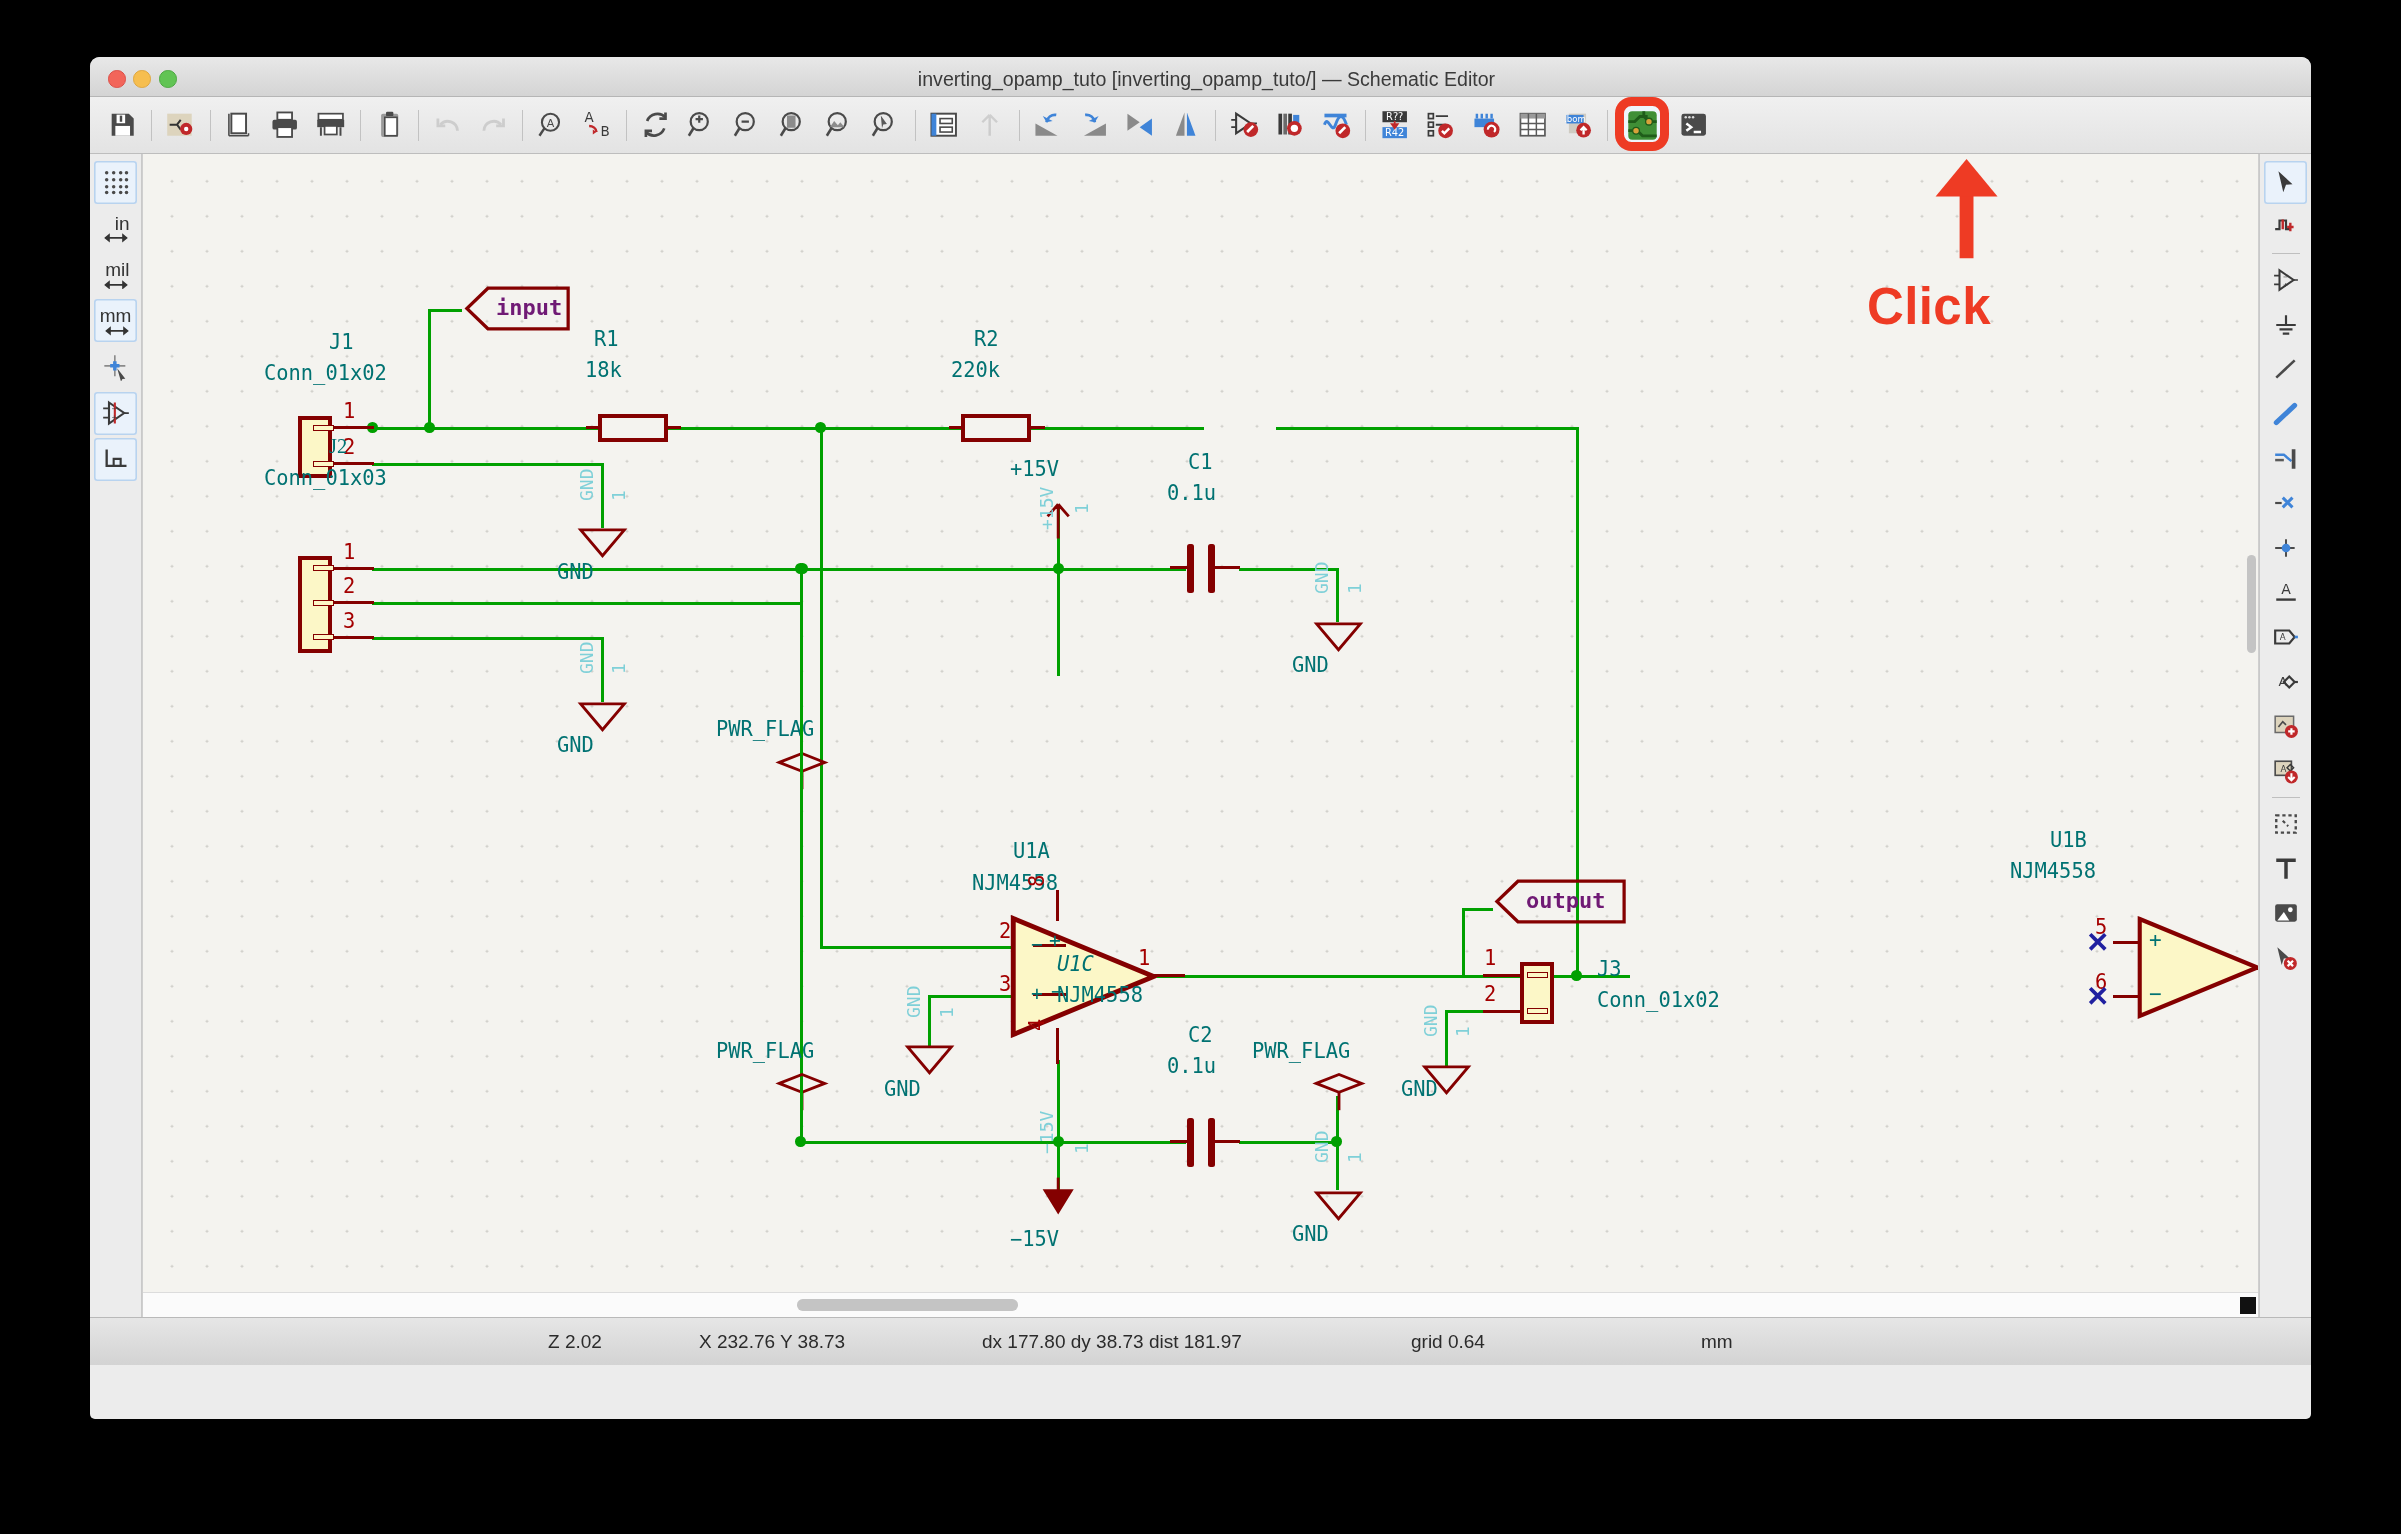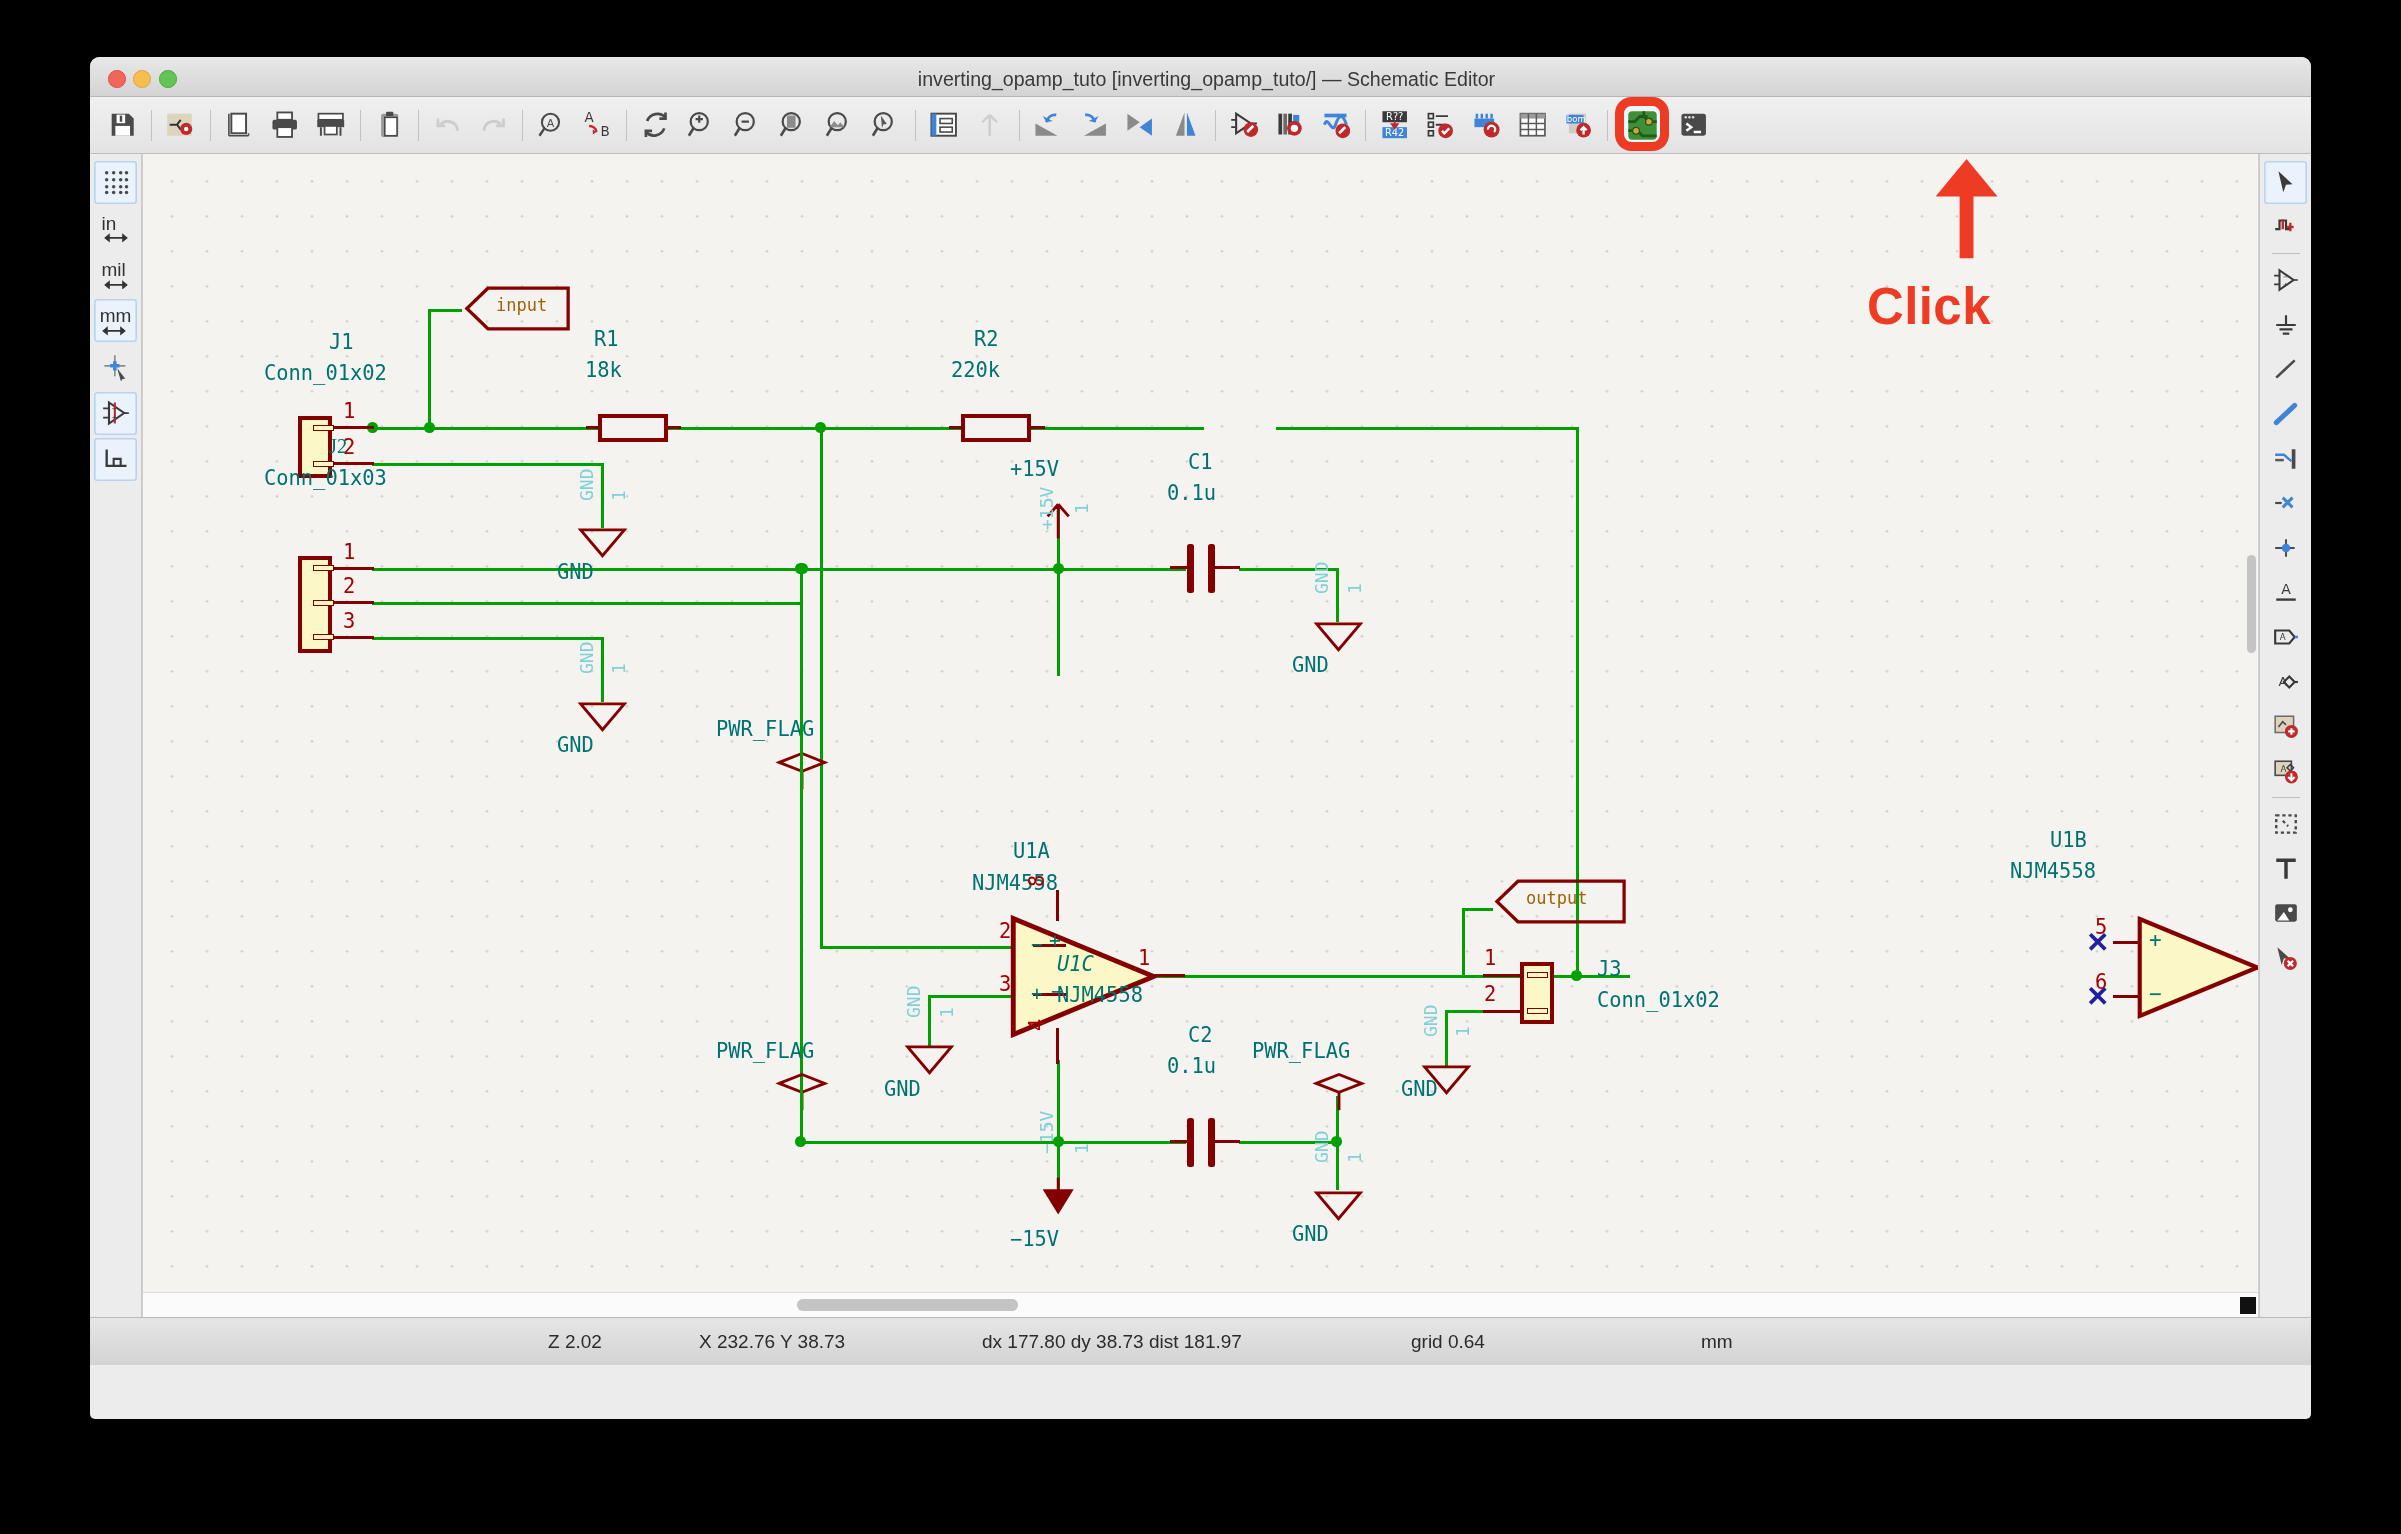--- a/index.html
+++ b/index.html
@@ -50,21 +50,21 @@
   #bodyrow{position:relative;height:1163px;display:flex;background:#f4f3ef;}
 
   
   #leftbar{
     width:51px;background:#ececec;border-right:0.8px solid #c9c9c9;
     display:flex;flex-direction:column;align-items:center;padding-top:6.5px;gap:3.3px;
   }
   .lt{width:43px;height:43px;display:flex;align-items:center;justify-content:center;border-radius:3.3px;
       font-size:18px;color:#333;position:relative;}
   .lt.on{box-shadow:inset 0 0 0 1.6px #b8d3ef;background:#eaf2fb;}
-  .unit{display:flex;flex-direction:column;align-items:flex-start;line-height:1;}
+  .unit{display:flex;flex-direction:column;align-items:flex-end;line-height:1;}
   .unit .u{font-size:19px;color:#333;font-family:"Liberation Sans",sans-serif;margin-bottom:0.8px;}
 
   
   #canvasWrap{position:relative;flex:1;background:#f4f3ef;overflow:hidden;
     border:0.8px solid #cfcfcf;border-top:none;border-bottom:none;}
   #dots{position:absolute;inset:0;
      background-image:radial-gradient(#c9c8c2 1.1px, transparent 1.2px);
      background-size:35px 35px;background-position:11.5px 9.8px;opacity:.85;}
 
   
@@ -102,21 +102,21 @@
   .junction{position:absolute;width:10.6px;height:10.6px;border-radius:50%;background:#00a000;}
   .reflbl{position:absolute;color:#007272;font-family:"DejaVu Sans Mono",monospace;font-size:20.4px;white-space:nowrap;}
   .pinnum{position:absolute;color:#a40000;font-family:"DejaVu Sans Mono",monospace;font-size:20.4px;}
   .netnm{position:absolute;color:#7fd0d8;font-family:"DejaVu Sans Mono",monospace;font-size:18px;white-space:nowrap;}
   .res{position:absolute;width:70px;height:28px;border:4.1px solid #840000;background:#f4f3ef;box-sizing:border-box;}
   .cap{position:absolute;width:28px;height:49px;}
   .cap i{position:absolute;top:0;width:6.5px;height:49px;background:#840000;border-radius:2.5px;}
   .conn{position:absolute;border:4.1px solid #840000;background:#fcf7c7;box-sizing:border-box;}
   .connpin{position:absolute;width:21px;height:5.7px;border:1.6px solid #840000;box-sizing:border-box;background:#fcf7c7;}
   .gndsym, .pwrsym{position:absolute;}
-  .hierlbl{position:absolute;color:#a16207;font-family:"DejaVu Sans Mono",monospace;font-size:17px;}
+  .hierlbl{position:absolute;color:#701a75;font-family:"DejaVu Sans Mono",monospace;font-size:22px;font-weight:bold;}
   .pwrflag{position:absolute;}
   .opamp{position:absolute;}
   .nc{position:absolute;color:#2020a0;font-size:28px;font-weight:bold;line-height:1;}
 
   
   #clickTxt{position:absolute;color:#ee3b24;font-size:51px;font-weight:bold;
             font-family:"Liberation Sans",sans-serif;letter-spacing:0.4px;}
 </style>
 </head>
 <body>

